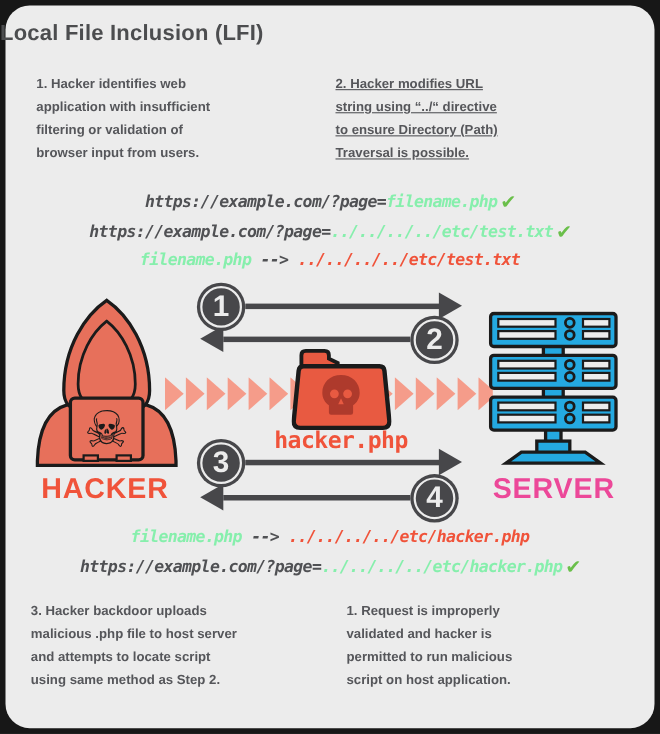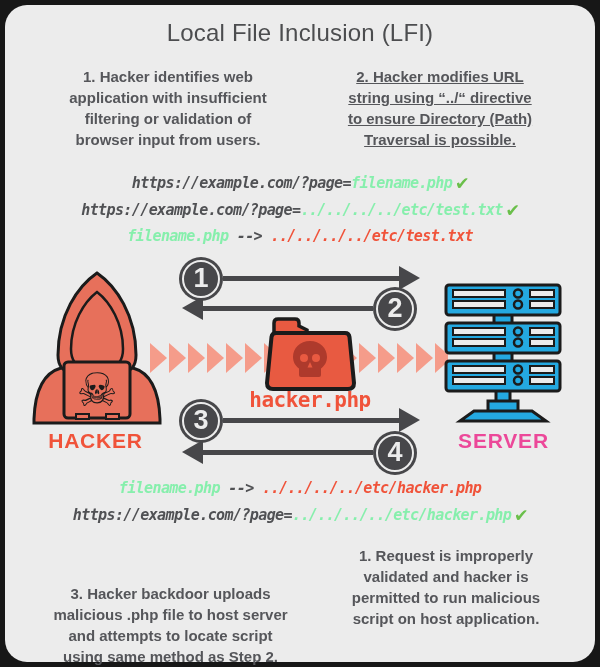--- a/index.html
+++ b/index.html
@@ -1,25 +1,25 @@
 <!DOCTYPE html>
 <html><head>
 <meta charset="utf-8">
 <style>
   html,body{margin:0;padding:0;background:#171717;}
   #root{position:relative;width:600px;height:667px;background:#171717;overflow:hidden;
         font-family:"Liberation Sans",sans-serif;}
   .card{position:absolute;inset:5px;background:#ececec;border-radius:22px;}
-  .title{position:absolute;top:19px;left:0;right:0;text-align:center;
-         font-size:24px;font-weight:normal;color:#4c4d4f;letter-spacing:0.2px;}
-  .step{position:absolute;text-align:center;font-size:15px;font-weight:700;
+  .title{position:absolute;top:19px;left:0;right:0;text-align:left;
+         font-size:20px;font-weight:bold;color:#4c4d4f;letter-spacing:0.2px;}
+  .step{position:absolute;font-size:12px;font-weight:700;
         color:#55565a;line-height:21px;white-space:pre-line;}
   .step1{left:33px;top:66px;width:270px;}
   .step2{left:305px;top:66px;width:270px;text-decoration:underline;}
-  .step3{left:28px;top:545px;width:285px;margin-top:38px;}
+  .step3{left:28px;top:545px;width:285px;}
   .step4{left:315px;top:545px;width:262px;}
   .codeblock{position:absolute;left:0;right:0;text-align:center;line-height:26px;
              font-family:"DejaVu Sans Mono","Liberation Mono",monospace;
              font-style:italic;font-weight:bold;font-size:15px;letter-spacing:-0.6px;}
   .code-top{top:169px;}
   .code-bottom{top:475px;}
   .c-dark{color:#505154;}
   .c-green{color:#86efac;}
   .c-red{color:#f0533a;}
   .check{color:#6abf4a;font-style:normal;font-weight:bold;font-size:20px;
@@ -45,21 +45,21 @@
   .a4line{left:203px;top:450px;width:170px;}  .a4head{left:182px;top:440px;}
   
   .chevrow{position:absolute;left:150px;top:343px;width:298px;height:30px;display:flex;
            overflow:hidden;z-index:1;}
   .chev{width:0;height:0;flex:none;border-top:15px solid transparent;
         border-bottom:15px solid transparent;border-left:17px solid #f59c8a;margin-right:2px;}
   
   .hacker-fig{position:absolute;left:30px;top:270px;width:134px;height:157px;z-index:2;}
   .server-fig{position:absolute;left:444px;top:283px;width:118px;height:141px;z-index:2;}
   .folder-fig{position:absolute;left:265px;top:315px;width:91px;height:78px;z-index:2;}
-  .fig-label{position:absolute;text-align:center;font-weight:bold;font-size:21px;
+  .fig-label{position:absolute;text-align:center;font-weight:bold;font-size:26px;
              letter-spacing:0.8px;z-index:3;}
   .hacker-label{left:18px;top:429px;width:155px;color:#f0533a;}
   .server-label{left:426px;top:429px;width:155px;color:#ec4899;}
   .payload-label{position:absolute;left:225px;top:388px;width:170px;text-align:center;
                  font-family:"DejaVu Sans Mono","Liberation Mono",monospace;font-weight:bold;
                  font-size:21px;color:#f0533a;z-index:3;letter-spacing:-0.5px;}
 </style>
 </head>
 <body>
 

